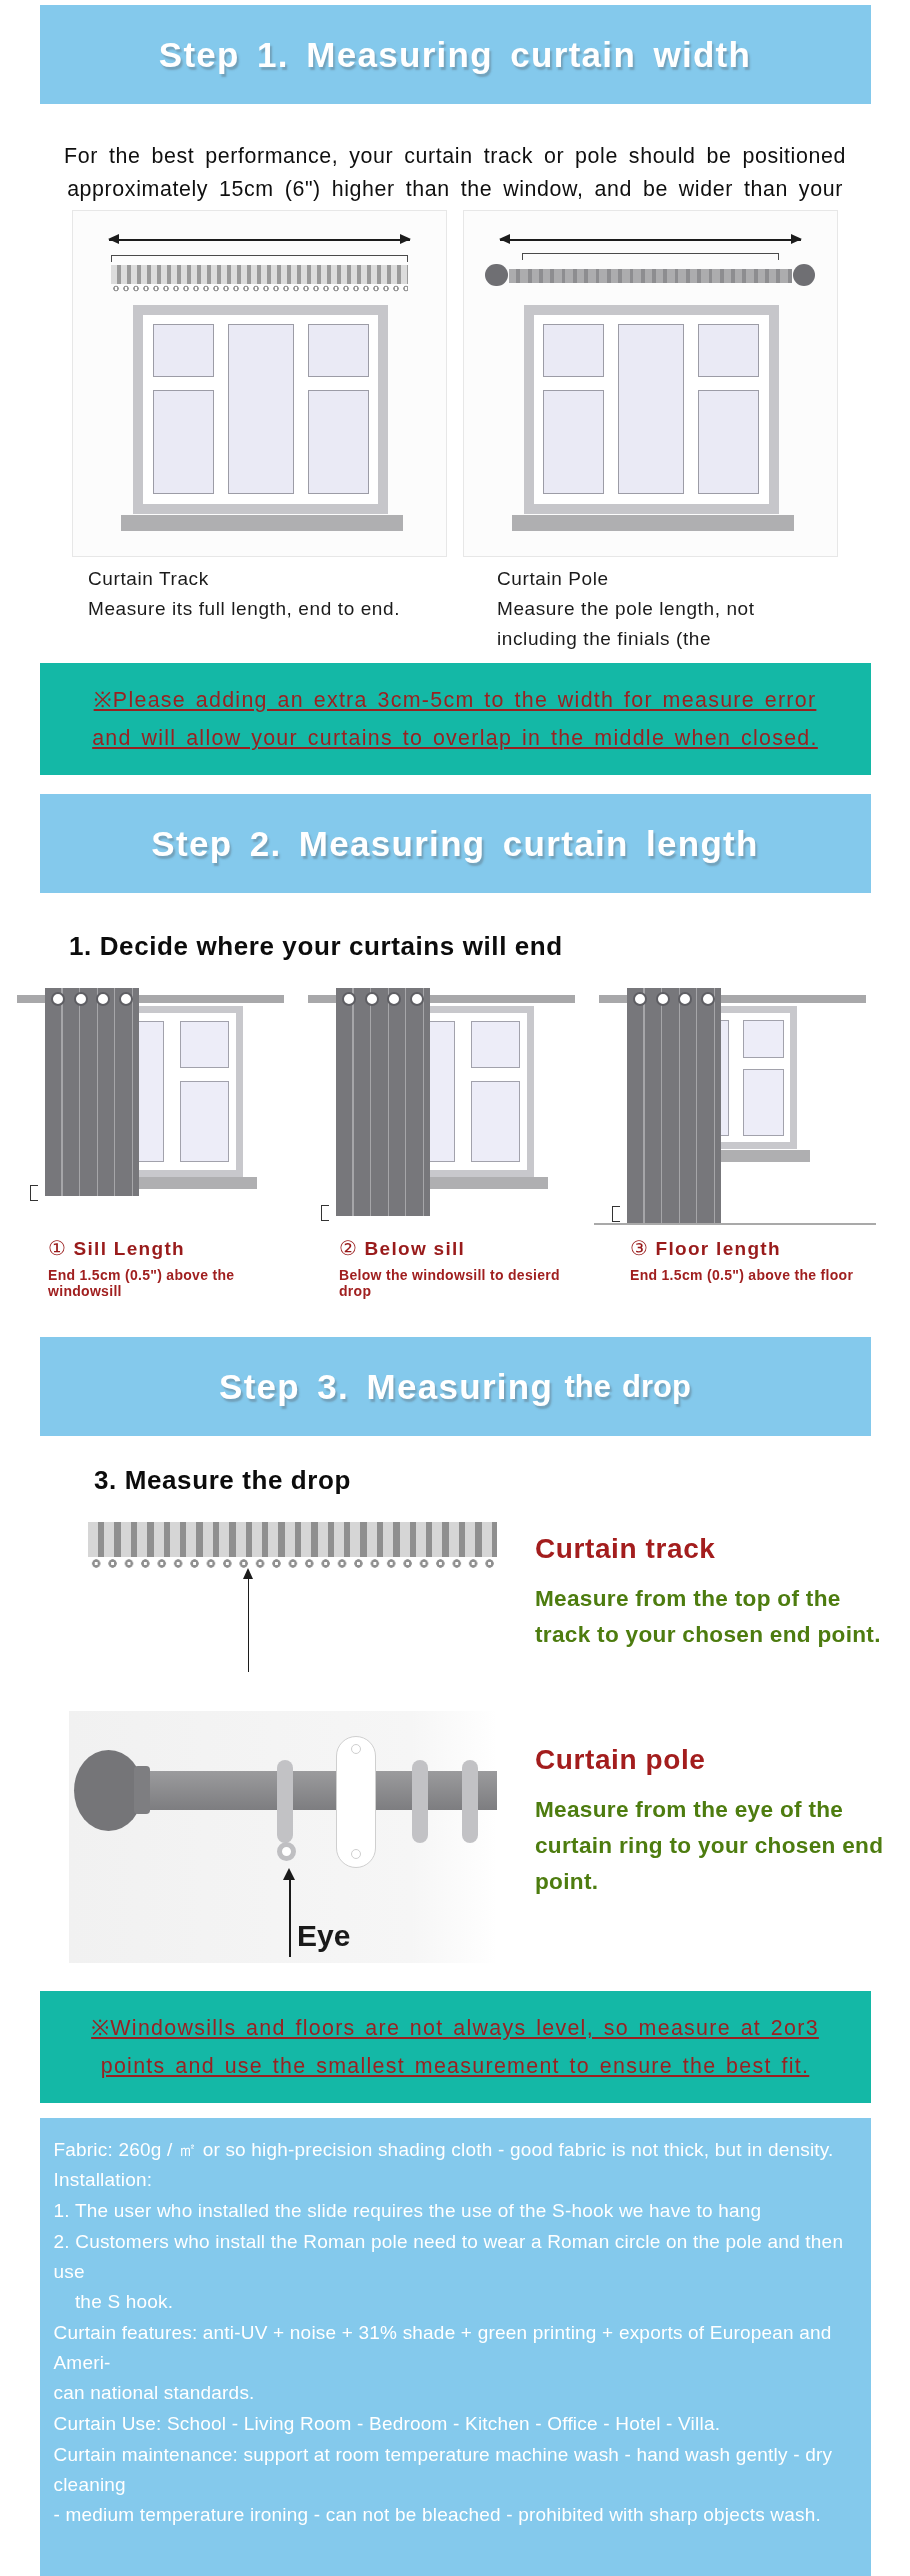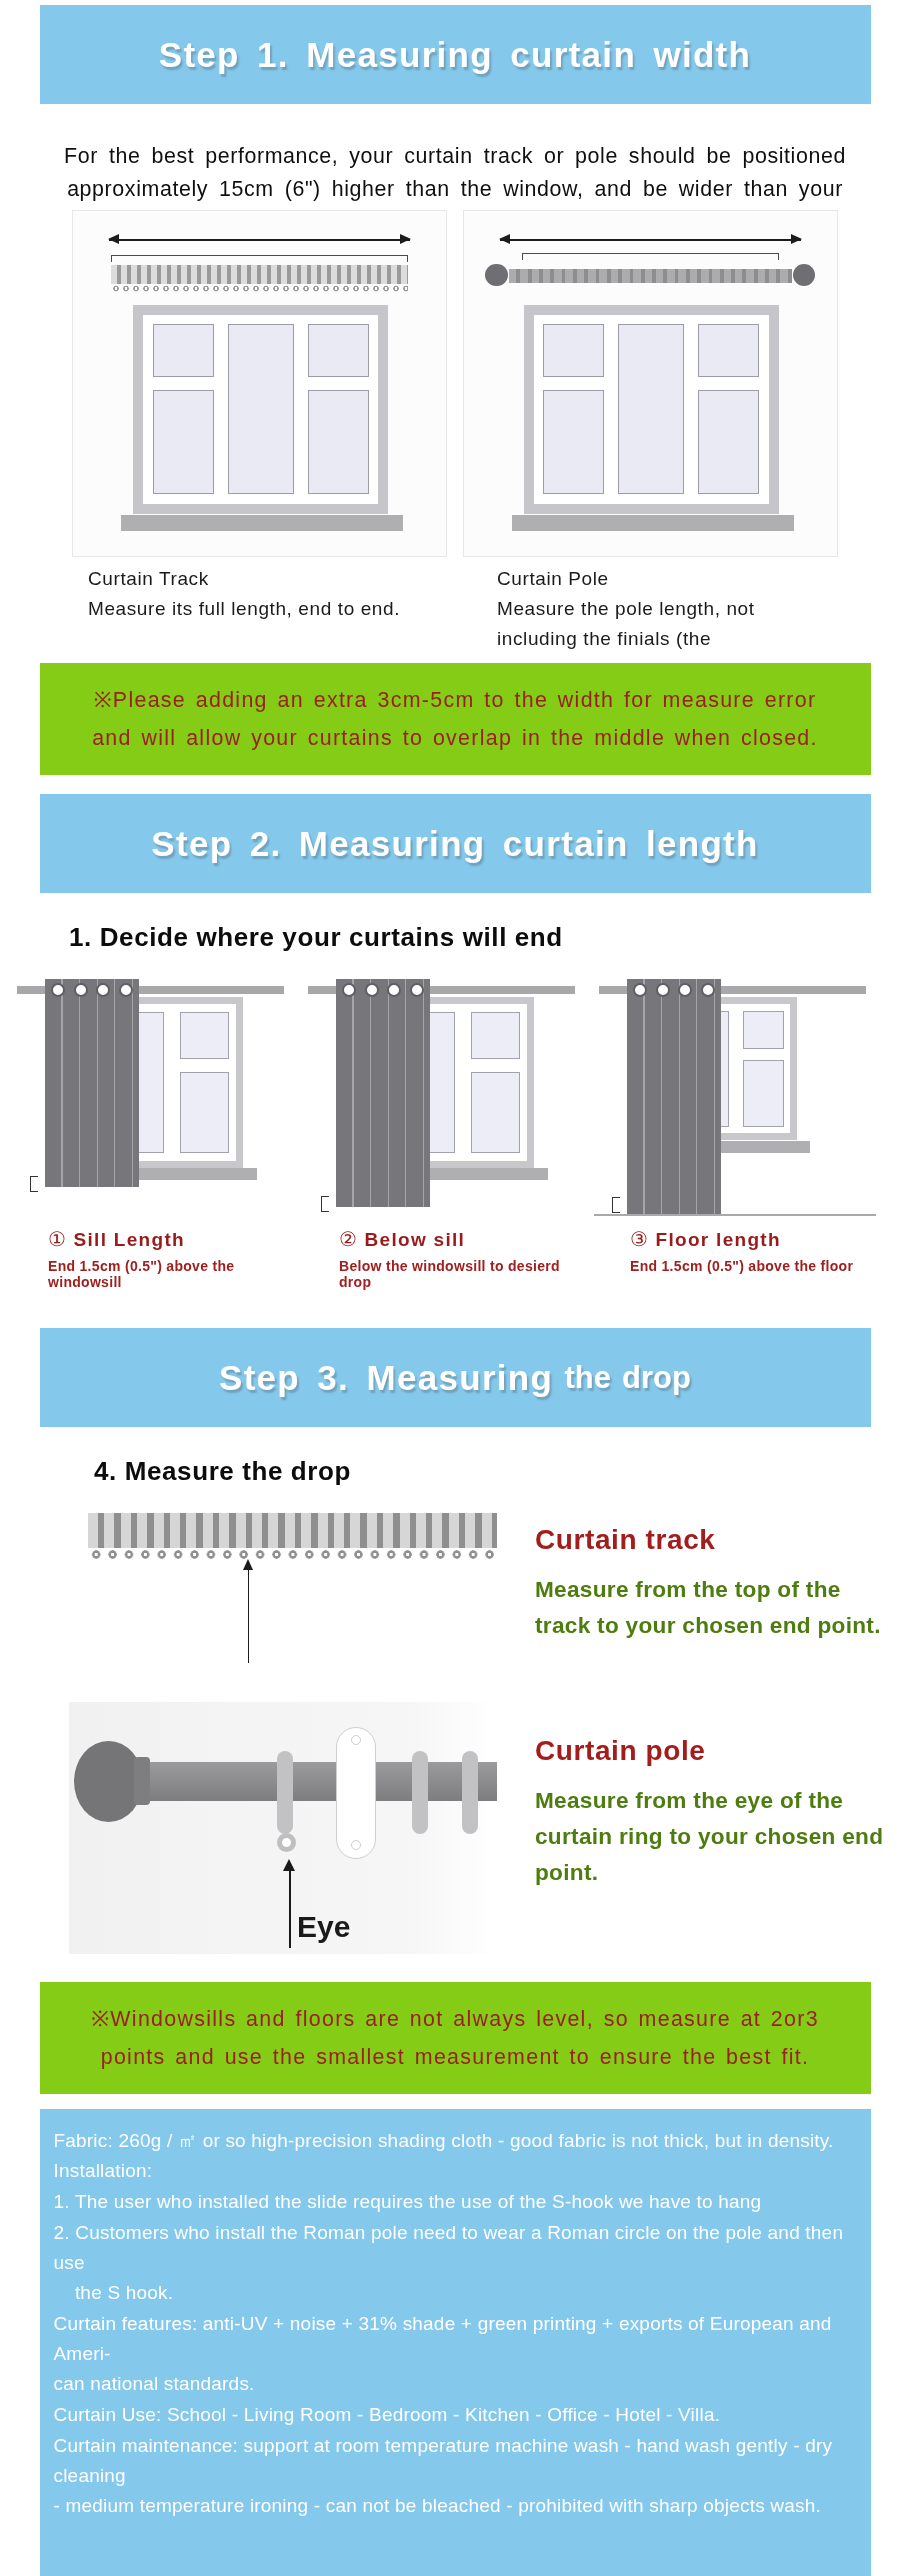--- a/index.html
+++ b/index.html
@@ -59,28 +59,28 @@
   .sill1 { position:absolute; top:304px; left:48px; width:282px; height:16.4px; background:#AFAFB1; }
 
   
   .caprow1 { display:flex; margin:7.5px 0 0 88px; }
   .cap { width:374px; color:#1b1b1b; font-size:19px; line-height:30px; letter-spacing:0.6px; }
   .cap + .cap { width:auto; margin-left:35px; }
   .cap-title { font-size:19px; }
 
   
   .note {
-    width:831px; margin:8.8px auto 0; height:112px; background:#84cc16;
+    width:831px; margin:8.8px auto 0; height:112px; background:#14b8a6;
     display:flex; flex-direction:column; align-items:center; justify-content:center;
-    color:#9A2121; font-size:21.4px; line-height:38px; letter-spacing:1.3px; word-spacing:2.5px;
+    color:#9A2121; font-size:21.4px; line-height:38px; letter-spacing:1.3px; word-spacing:2.5px;text-decoration:underline;
   }
   .note2 { margin-top:22px; }
 
   
-  .h-black { color:#0c0c0c; font-size:26px; font-weight:bold; letter-spacing:0.6px; margin:29px 0 0 69px; }
+  .h-black { color:#0c0c0c; font-size:26px; font-weight:bold; letter-spacing:0.6px; margin:38px 0 0 69px; }
   .h2b { margin:29px 0 0 94px; }
 
   
   .figrow2 { margin-top:22.6px; display:flex; padding:0 12px; }
   .opt { width:291px; position:relative; }
   .illus { position:relative; height:240px; }
   .pole2 { position:absolute; top:10px; left:5px; right:19px; height:8.2px; background:#A8A8AA; }
   .win2 { position:absolute; border:7.5px solid #C8C8CC; background:#ffffff; }
   .o12 .win2 { top:21.4px; left:81px; width:150px; height:171px; }
   .o3 .win2 { top:21.4px; left:74px; width:129px; height:143px; }
@@ -300,21 +300,21 @@
       </div>
       <div class="opt-desc">End 1.5cm (0.5") above the floor</div>
     </div>
   </div>
 
   <div class="banner b3">
     <span>Step 3. Measuring</span>
     <span class="b3sub">the drop</span>
   </div>
 
-  <div class="h-black h2b">4. Measure the drop</div>
+  <div class="h-black h2b">3. Measure the drop</div>
 
   <div class="trackblock">
     <div class="track3"></div>
     <div class="track3dots"></div>
     <div class="uparrow"></div>
     <div class="tb-text">
       <div class="red-h">Curtain track</div>
       <div class="red-p">
         <div>Measure from the top of the</div>
         <div>track to your chosen end point.</div>

